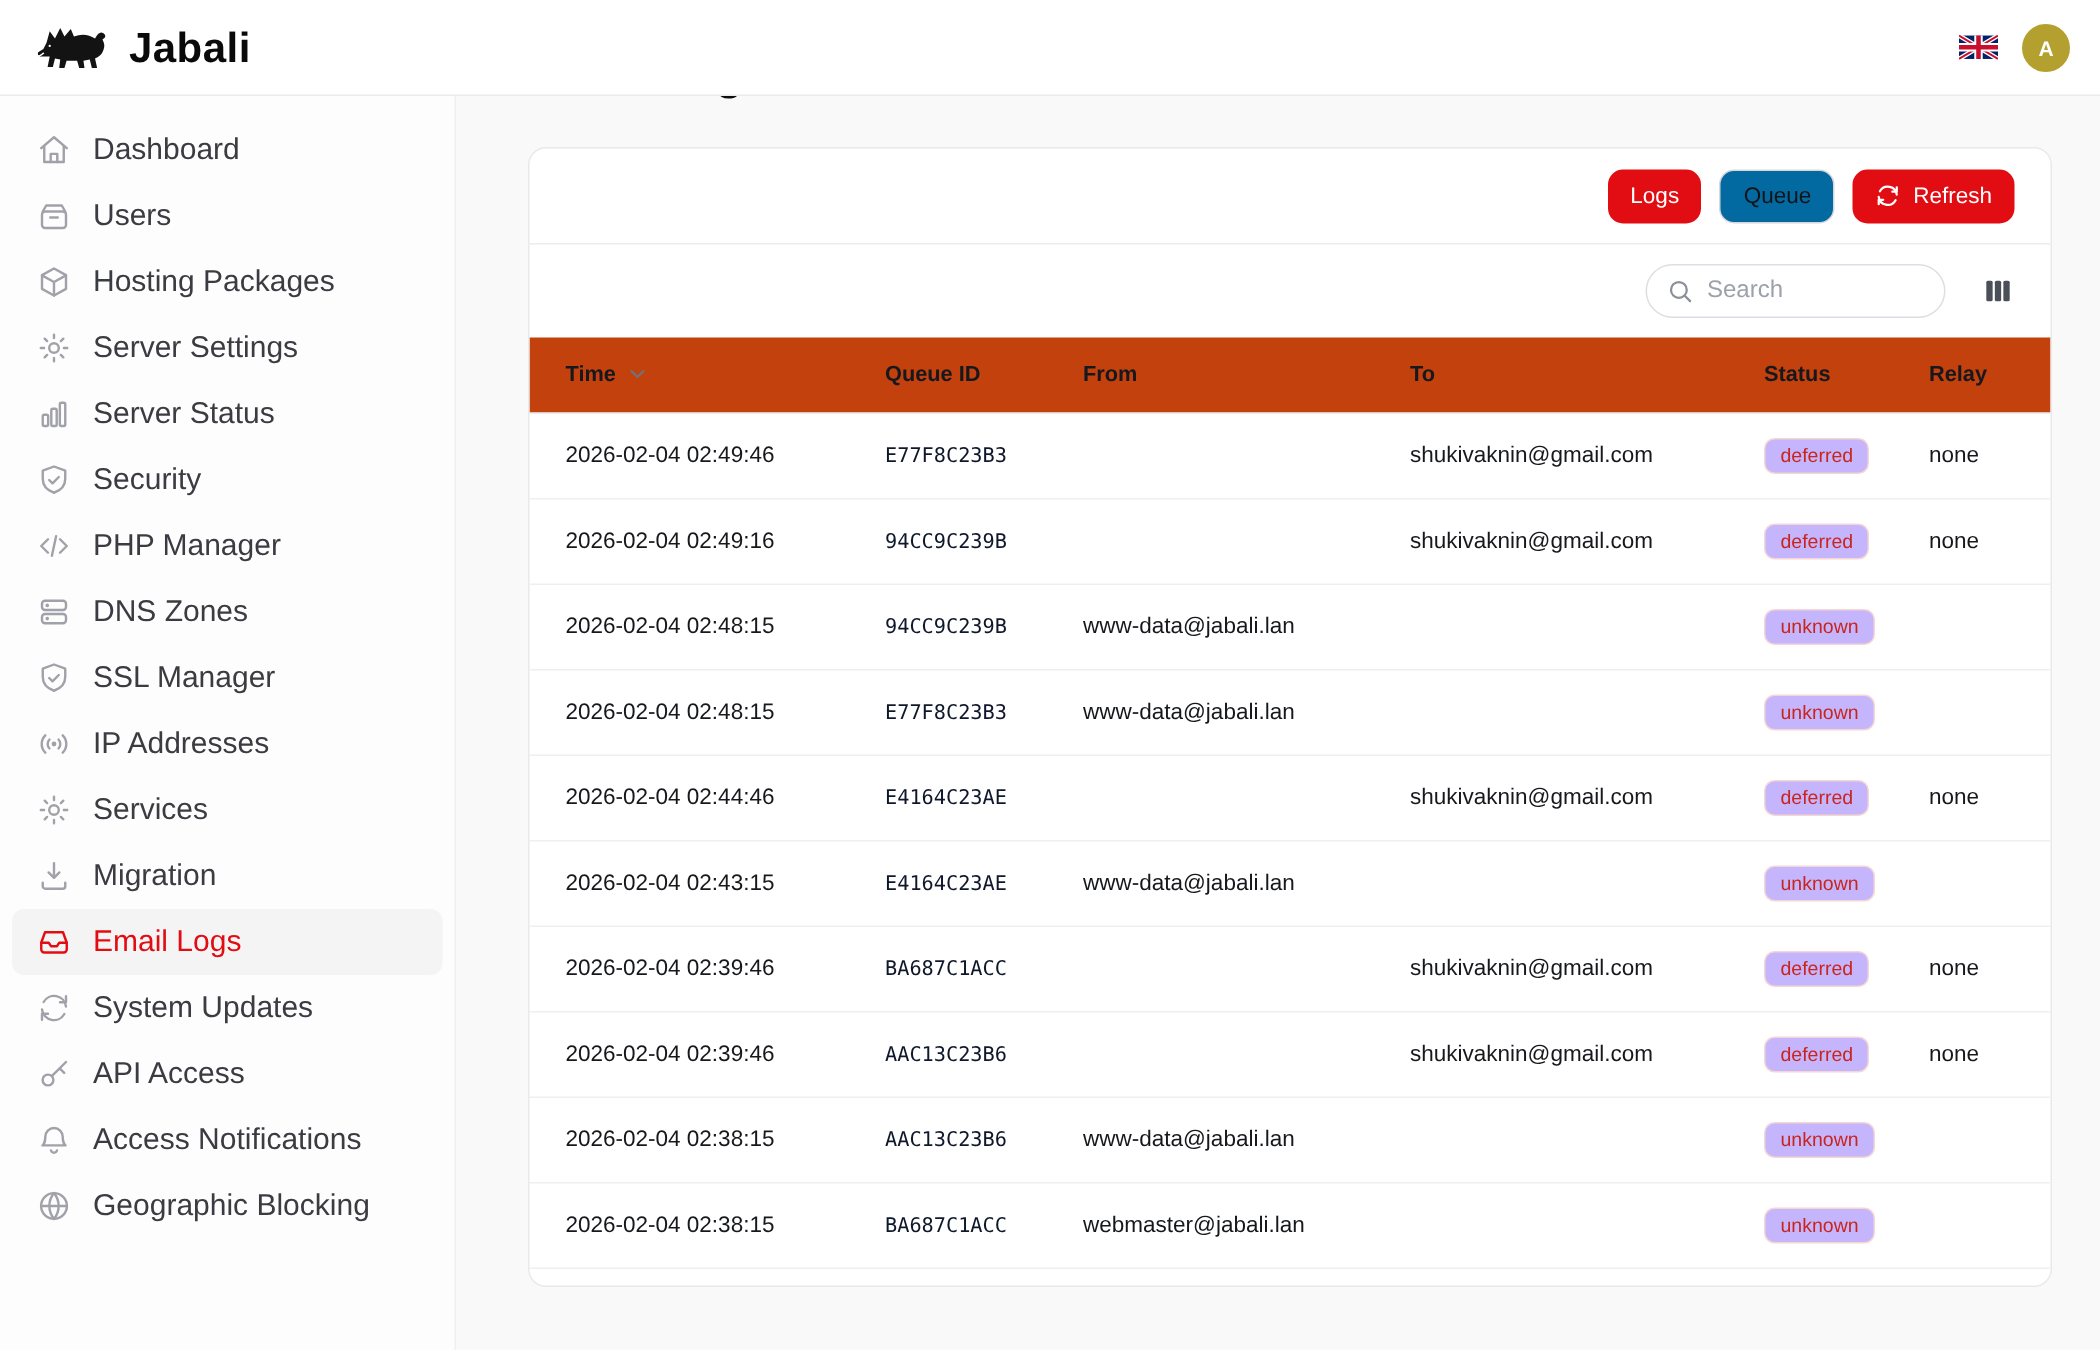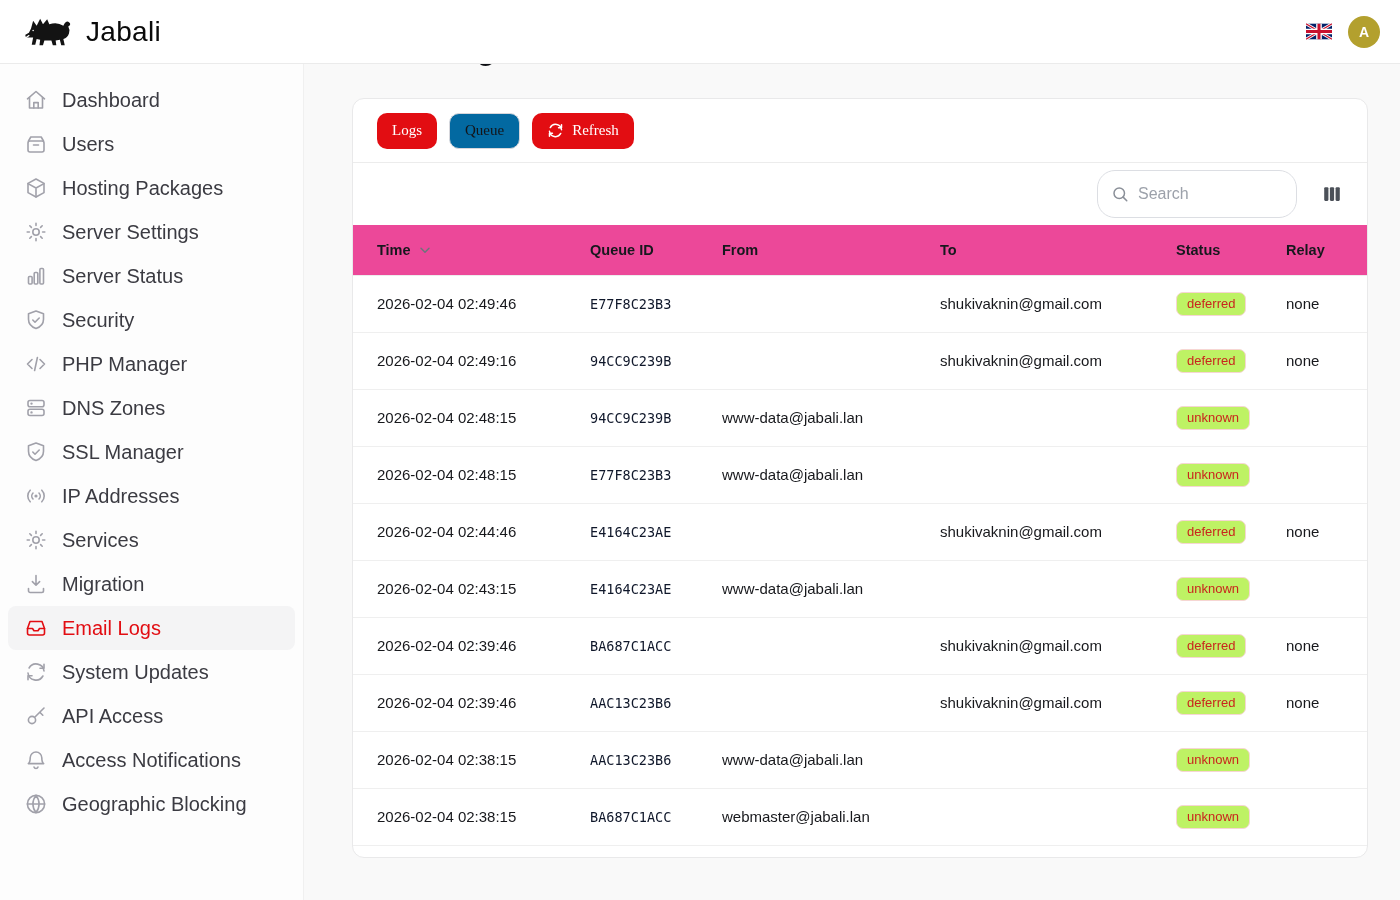--- a/index.html
+++ b/index.html
@@ -11,21 +11,21 @@
   }
   
   .topbar {
     position:fixed; top:0; left:0; width:1400px; height:64px;
     background:#ffffff; border-bottom:1px solid #ebebeb;
     display:flex; align-items:center; justify-content:space-between;
     padding:0 18px; z-index:20;
   }
   .brand { display:flex; align-items:center; gap:10px; margin-left:6px; }
   .brand-logo svg { width:52px; height:36px; display:block; }
-  .brand-name { font-size:28px; font-weight:400; color:#0a0a0a; letter-spacing:.3px; }
+  .brand-name { font-size:28px; font-weight:700; color:#0a0a0a; letter-spacing:.3px; }
   .top-right { display:flex; align-items:center; gap:16px; margin-right:2px; }
   .flag-btn { width:26px; height:19px; cursor:pointer; }
   .flag-btn svg { width:26px; height:19px; border-radius:2px; display:block; }
   .avatar {
     width:32px; height:32px; border-radius:50%;
     background:#b3a02e; color:#fff; font-weight:700; font-size:14px;
     display:flex; align-items:center; justify-content:center; cursor:pointer;
   }
   
   .sidebar {
@@ -43,60 +43,60 @@
   .nav-item.active { background:#f4f4f5; color:#e20d12; }
   .nav-item.active .nav-icon { color:#e20d12; }
   
   .main { margin-left:304px; padding:33px 32px 0 48px; }
   .page-title { font-size:30px; font-weight:800; color:#0c0e12; margin-bottom:31px; }
   .card {
     background:#fff; border:1px solid #e9e9ea; border-radius:12px;
     min-height:760px; overflow:hidden;
   }
   .card-toolbar {
-    height:64px; display:flex; align-items:center; 
-    gap:12px; padding:0 24px; border-bottom:1px solid #ececec;font-family:Liberation Serif, serif;
+    height:64px; display:flex; align-items:center; justify-content:flex-end;
+    gap:12px; padding:0 24px; border-bottom:1px solid #ececec;
   }
   .btn {
     height:36px; border-radius:10px; font-size:15px; font-family:inherit;
     display:inline-flex; align-items:center; gap:8px; cursor:pointer;
   }
   .btn-primary { background:#e20d12; color:#fff; border:none; padding:0 15px; }
   .btn-outline { background:#0369a1; color:#141418; border:1px solid #d6d6db; padding:0 15px; }
   .btn svg { width:17px; height:17px; }
   .search-row {
     height:62px; display:flex; align-items:center; justify-content:flex-end;
     gap:24px; padding:0 24px;
   }
   .search-box {
-    width:200px; height:48px; border:1px solid #dcdee3; border-radius:18px;
+    width:200px; height:36px; border:1px solid #dcdee3; border-radius:18px;
     display:flex; align-items:center; gap:9px; padding:0 13px; background:#fff;
   }
   .search-box svg { width:18px; height:18px; color:#8a8f98; flex:none; }
   .search-box input {
     border:none; outline:none; width:100%; font-size:16px; color:#3f3f46;
     font-family:inherit; background:transparent;
   }
   .search-box input::placeholder { color:#9ca1aa; }
   .columns-btn { width:22px; height:22px; color:#4b5058; cursor:pointer; }
   .columns-btn svg { width:22px; height:22px; display:block; }
   
   table { width:100%; border-collapse:collapse; table-layout:fixed; }
-  thead tr { background:#ec4899; }
+  thead tr { background:#c2410c; }
   th {
     height:50px; text-align:left; font-size:14.5px; font-weight:700; color:#16181d;
     border-bottom:1px solid #ececec; white-space:nowrap;
   }
   th .sort-ico { display:inline-block; vertical-align:-3px; margin-left:6px; width:16px; height:16px; color:#6f737b; cursor:pointer; }
   td { height:57px; font-size:15px; color:#17181c; border-bottom:1px solid #efefef; white-space:nowrap; overflow:hidden; }
   .c-first { padding-left:24px; }
   .c-qid { font-family:"DejaVu Sans Mono","Liberation Mono",monospace; font-size:13.5px; color:#0f172a; }
   .badge {
     display:inline-block; padding:3px 10px 4px; border-radius:7px;
-    background:#bef264; border:1px solid #f6d6d3; color:#c9251d; font-size:13px;
+    background:#c4b5fd; border:1px solid #f6d6d3; color:#c9251d; font-size:13px;
   }
 </style>
 </head>
 <body>
 
 <header class="topbar">
   <div class="brand">
     <span class="brand-logo">
       <svg viewBox="0 0 74 50" fill="none">
         <path fill="#131313" d="M4 33 Q1 32 2 29 L7 26 L10 20 L13 9 L18 16 L23 6 L27 14 L33 7 L36 14 Q47 10 56 16 Q60 8 64 11 Q68 14 63 17 Q66 22 64 27 Q62 33 56 35 L58 44 L53 44 L51 36 L45 37 L46 44 L41 44 L39 37 L29 37 L27 44 L22 44 L23 36 L18 35 L16 43 L11 43 L13 33 Q8 33 4 33 Z"></path>

